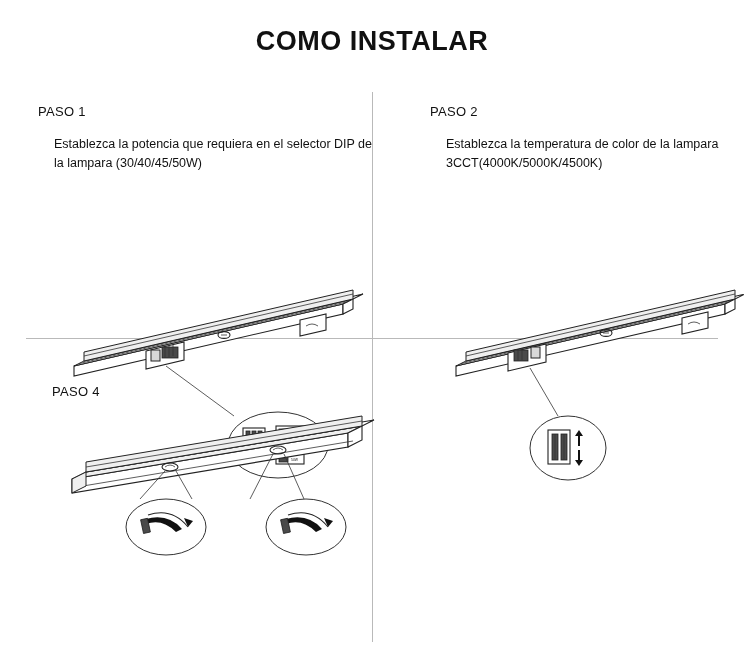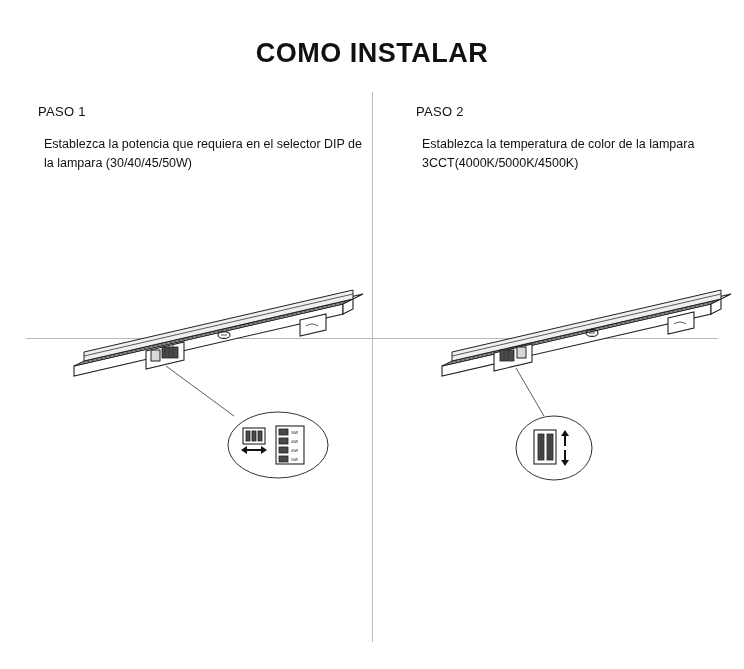--- a/index.html
+++ b/index.html
@@ -14,31 +14,31 @@
     color: #1a1a1a;
     position: relative;
     overflow: hidden;
   }
   .page-title {
     text-align: center;
     font-size: 27px;
     font-weight: bold;
     letter-spacing: 0.5px;
     margin: 0;
-    padding-top: 38px;
+    padding-top: 26px;
     color: #111;
   }
   .grid {
     position: absolute;
     top: 88px;
     left: 22px;
     width: 700px;
     height: 560px;
     display: grid;
-    grid-template-columns: 1fr 1fr 1fr 1fr;
+    grid-template-columns: 1fr 1fr 1fr;
     grid-template-rows: 1fr 1fr;
   }
   .divider-v {
     position: absolute;
     left: 372px;
     top: 92px;
     width: 1px;
     height: 550px;
     background: #b9b9b9;
   }
@@ -59,21 +59,21 @@
   .step-label {
     font-size: 13px;
     color: #111;
     margin: 0 0 16px 0;
     letter-spacing: 0.3px;
   }
   .step-text {
     font-size: 12.5px;
     line-height: 1.55;
     color: #111;
-    margin: 0 0 6px 6px;
+    margin: 0 0 6px 16px;
     max-width: 320px;
   }
   .art {
     position: relative;
     margin-top: 6px;
   }
   svg { display: block; overflow: visible; }
   .ln { stroke: #222; stroke-width: 1.1; fill: none; }
   .ln-thin { stroke: #333; stroke-width: 0.8; fill: none; }
   .fill-w { fill: #ffffff; stroke: #222; stroke-width: 1.1; }

